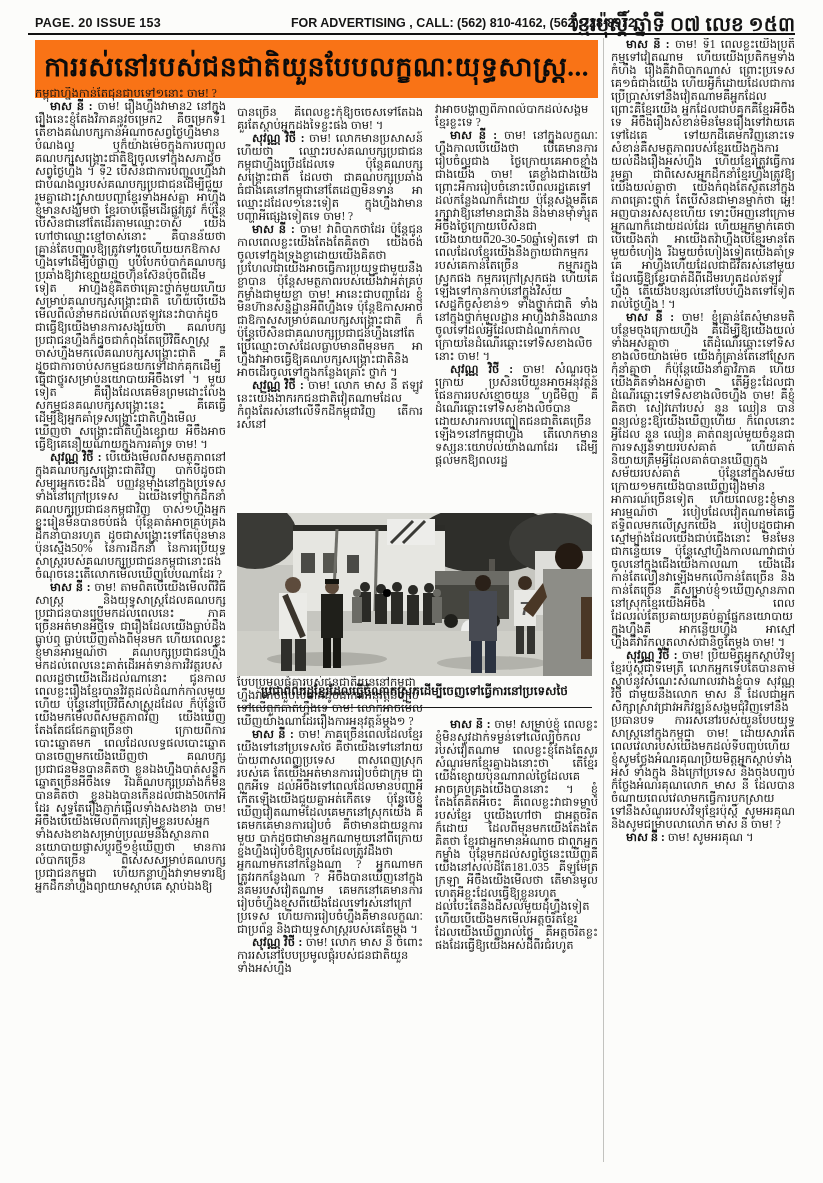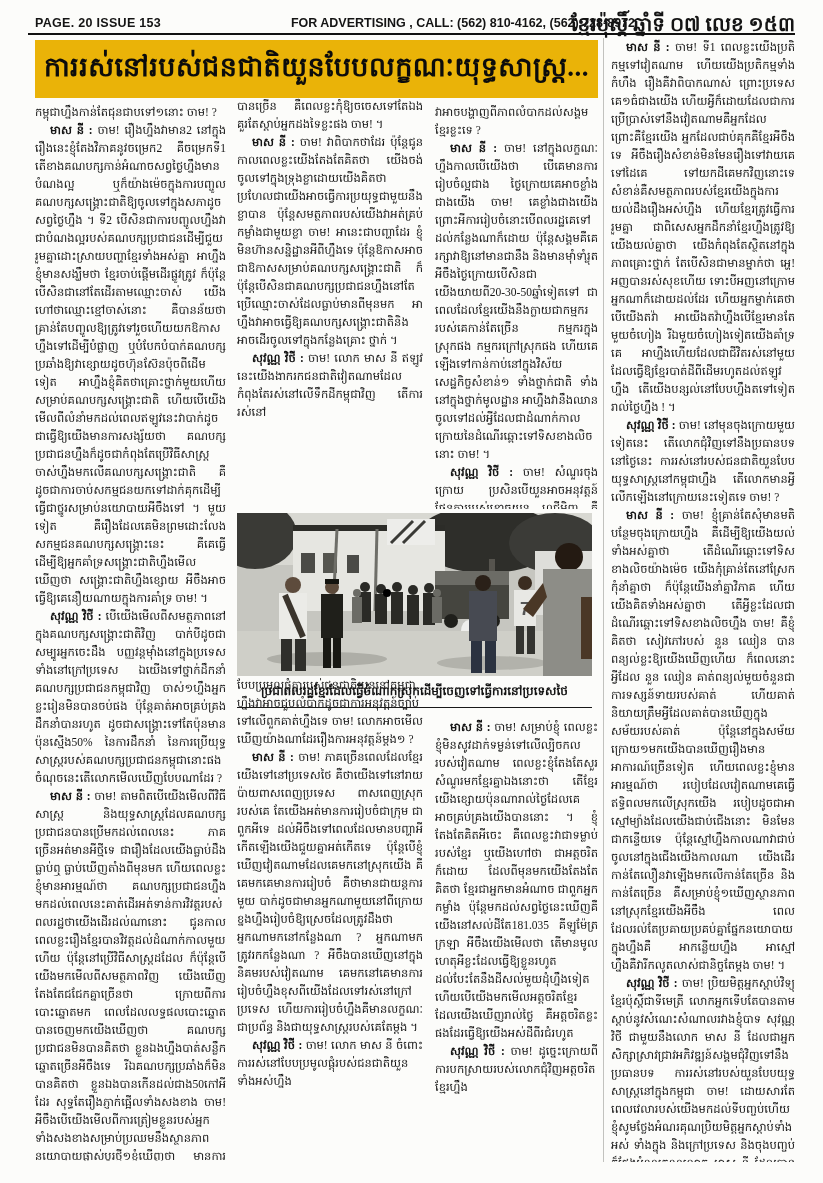--- a/index.html
+++ b/index.html
@@ -10,27 +10,27 @@
     font-family:"Liberation Serif", serif;
   }
   
   .masthead-left  { position:absolute; left:35px;  top:16px; font-family:"Liberation Sans",sans-serif; font-weight:bold; font-size:12.5px; letter-spacing:.3px; white-space:nowrap; }
   .masthead-center{ position:absolute; left:225px; top:16px; width:410px; text-align:right; font-family:"Liberation Sans",sans-serif; font-weight:bold; font-size:12.5px; white-space:nowrap; }
   .masthead-right { position:absolute; right:28px; top:11px; font-weight:bold; font-size:20px; white-space:nowrap; }
   .masthead-rule  { position:absolute; left:28px; top:33px; width:767px; height:2px; background:#111; }
   
   .headline-box {
     position:absolute; left:35px; top:40px; width:563px; height:58px;
-    background:#eab308; display:flex; align-items:center; justify-content:center; overflow:hidden;
+    background:#f97316; display:flex; align-items:center; justify-content:center; overflow:hidden;
   }
   .headline { font-size:27px; font-weight:bold; letter-spacing:.5px; color:#0c0c0c; white-space:nowrap; }
   
-  .col { position:absolute; font-size:11.5px; line-height:18px; text-align:justify; overflow:hidden; }
-  #col1       { left:35px;  top:103px; width:191px; height:1058px; }
-  #col2-top   { left:237px; top:97px; width:186px; height:406px; }
+  .col { position:absolute; font-size:11.5px; line-height:13px; text-align:justify; overflow:hidden; }
+  #col1       { left:35px;  top:87px; width:191px; height:1058px; }
+  #col2-top   { left:237px; top:106px; width:186px; height:406px; }
   #col3-top   { left:435px; top:103px; width:163px; height:406px; }
   #col2-bottom{ left:237px; top:676px; width:186px; height:443px; }
   #col3-bottom{ left:435px; top:718px; width:163px; height:443px; }
   #col4       { left:611px; top:38px;  width:184px; height:1124px; }
   .para { margin:0; }
   .para.qa { text-indent:15px; }
   .para b { font-weight:bold; }
   .v-divider { position:absolute; left:603px; top:38px; width:1px; height:1124px; background:#c2c2be; }
   
   .photo-block { position:absolute; left:237px; top:513px; width:355px; }
@@ -53,20 +53,21 @@
   </div>
 
   <div class="col" id="col1">
       <p class="para cont">កម្ពុជាហ្នឹងកាន់តែជុនជាបទៅ១នោះ ចាម! ?</p>
       <p class="para qa"><b>មាស នី : </b>ចាម! រឿងហ្នឹងវាមាន2 នៅក្នុងរឿងនេះខ្ញុំតែងវិភាគនូវចម្រេក2 គឺចម្រេកទី1 តើខាងគណបក្សកាន់អំណាចសព្វថ្ងៃហ្នឹងមានបំណងល្អ ឬក៏យ៉ាងម៉េចក្នុងការបញ្ចូលគណបក្សសង្គ្រោះជាតិឱ្យចូលទៅក្នុងសភាដូចសព្វថ្ងៃហ្នឹង ។ ទី2 បើសិនជាការបញ្ចូលហ្នឹងវាជាបំណងល្អរបស់គណបក្សប្រជាជនដើម្បីជួយរួមគ្នាដោះស្រាយបញ្ហាខ្មែរទាំងអស់គ្នា អាហ្នឹងខ្ញុំមានសង្ឃឹមថា ខ្មែរចាប់ផ្ដើមដើរផ្លូវត្រូវ ក៏ប៉ុន្តែបើសិនជានៅតែដើរតាមឈ្មោះចាស់ យើងហៅថាឈ្មោះខ្មៅចាស់នោះ គឺបានន័យថា គ្រាន់តែបញ្ចូលឱ្យត្រូវទៅរួចហើយយកឱកាសហ្នឹងទៅដើម្បីបំផ្លាញ ឬបំបែកបំបាក់គណបក្សប្រឆាំងឱ្យវាខ្សោយដូចហ៊ុនស៊ែនប៉ុចពីដើមទៀត អាហ្នឹងខ្ញុំគិតថាគ្រោះថ្នាក់មួយហើយសម្រាប់គណបក្សសង្គ្រោះជាតិ ហើយបើយើងមើលពីលំនាំមកដល់ពេលឥឡូវនេះវាបាក់ដូចជាធ្វើឱ្យយើងមានការសង្ស័យថា គណបក្សប្រជាជនហ្នឹងក៏ដូចជាកំពុងតែប្រើវិធីសាស្ត្រចាស់ហ្នឹងមកលើគណបក្សសង្គ្រោះជាតិ គឺដូចជាការចាប់សកម្មជនយកទៅដាក់គុកដើម្បីធ្វើជាថ្នូរសម្រាប់នយោបាយអីចឹងទៅ ។ មួយទៀត គឺរឿងដែលគេមិនព្រមដោះលែងសកម្មជនគណបក្សសង្គ្រោះនេះ គឺគេធ្វើដើម្បីឱ្យអ្នកគាំទ្រសង្គ្រោះជាតិហ្នឹងមើលឃើញថា សង្គ្រោះជាតិហ្នឹងខ្សោយ អីចឹងអាចធ្វើឱ្យគេនឿយណាយក្នុងការគាំទ្រ ចាម! ។</p>
       <p class="para qa"><b>សុវណ្ណ វិថី : </b>បើយើងមើលពីសមត្ថភាពនៅក្នុងគណបក្សសង្គ្រោះជាតិវិញ បាក់បីដូចជាសម្បូរអ្នកចេះដឹង បញ្ញវន្តម៉ាំងនៅក្នុងប្រទេស ទាំងនៅក្រៅប្រទេស ឯយើងទៅថ្នាក់ដឹកនាំគណបក្សប្រជាជនកម្ពុជាវិញ ចាស់១ហ្នឹងអ្នកខ្លះរៀនមិនបានចប់ផង ប៉ុន្តែគាត់អាចគ្រប់គ្រងដឹកនាំបានរហូត ដូចជាសង្គ្រោះទៅតែប៉ុនមានប៉ុនស្មើង50% នៃការដឹកនាំ នៃការប្រើយុទ្ធសាស្ត្ររបស់គណបក្សប្រជាជនកម្ពុជានោះផង ចំណុចនេះតើលោកមើលឃើញបែបណាដែរ ?</p>
       <p class="para qa"><b>មាស នី : </b>ចាម! តាមពិតបើយើងមើលពីវិធីសាស្ត្រ និងយុទ្ធសាស្ត្រដែលគណបក្សប្រជាជនបានប្រើមកដល់ពេលនេះ ភាគច្រើនអត់មានអីថ្មីទេ ជារឿងដែលយើងធ្លាប់ដឹង ធ្លាប់ឮ ធ្លាប់ឃើញតាំងពីមុនមក ហើយពេលខ្លះខ្ញុំមានអារម្មណ៍ថា គណបក្សប្រជាជនហ្នឹងមកដល់ពេលនេះគាត់ដើរអត់ទាន់ការវិវត្តរបស់ពលរដ្ឋថាយើងដើរដល់ណានោះ ជូនកាលពេលខ្លះរឿងខ្មែរបានវិវត្តដល់ដំណាក់កាលមួយហើយ ប៉ុន្តែនៅប្រើវិធីសាស្ត្រដដែល ក៏ប៉ុន្តែបើយើងមកមើលពីសមត្ថភាពវិញ យើងឃើញតែងតែជជែកគ្នាច្រើនថា ក្រោយពីការបោះឆ្នោតមក ពេលដែលលទ្ធផលបោះឆ្នោតបានចេញមកយើងឃើញថា គណបក្សប្រជាជនមិនបានគិតថា ខ្លួនឯងហ្នឹងបាត់សន្លឹកឆ្នោតច្រើនអីចឹងទេ រីឯគណបក្សប្រឆាំងក៏មិនបានគិតថា ខ្លួនឯងបានកើនដល់ជាង50កៅអីដែរ សុទ្ធតែរឿងភ្ញាក់ផ្អើលទាំងសងខាង ចាម! អីចឹងបើយើងមើលពីការត្រៀមខ្លួនរបស់អ្នកទាំងសងខាងសម្រាប់ប្រឈមនឹងស្ថានភាពនយោបាយផ្លាស់ប្ដូរថ្មី១ខ្ញុំឃើញថា មានការលំបាកច្រើន ពិសេសសម្រាប់គណបក្សប្រជាជនកម្ពុជា ហើយកន្លាហ្នឹងវាទាមទារឱ្យអ្នកដឹកនាំហ្នឹងព្យាយាមស្ដាប់គេ ស្ដាប់ឯងឱ្យ</p>
     </div>
   <div class="col" id="col2-top">
       <p class="para cont">បានច្រើន គឺពេលខ្លះកុំឱ្យចចេសទៅតែឯងគួរតែស្ដាប់អ្នកដងទៃខ្លះផង ចាម! ។</p>
+      <p class="para qa"><b>សុវណ្ណ វិថី : </b>ចាម! លោកមានប្រសាសន៍ហើយថា ឈ្មោះរបស់គណបក្សប្រជាជនកម្ពុជាហ្នឹងប្រើដដែលទេ ប៉ុន្តែគណបក្សសង្គ្រោះជាតិ ដែលថា ជាគណបក្សប្រឆាំងធំជាងគេនៅកម្ពុជានៅតែដេញមិនទាន់ អាឈ្មោះដដែល១នេះទៀត ក្នុងហ្នឹងវាមានបញ្ហាអីផ្សេងទៀតទេ ចាម! ?</p>
       <p class="para qa"><b>មាស នី : </b>ចាម! វាពិបាកថាដែរ ប៉ុន្តែជូនកាលពេលខ្លះយើងតែងតែគិតថា យើងចង់ចូលទៅក្នុងទ្រុងខ្លាដោយយើងគិតថា ប្រហែលជាយើងអាចធ្វើការប្រយុទ្ធជាមួយនឹងខ្លាបាន ប៉ុន្តែសមត្ថភាពរបស់យើងវាអត់គ្រប់កម្លាំងជាមួយខ្លា ចាម! អានេះជាបញ្ហាដែរ ខ្ញុំមិនហ៊ានសន្និដ្ឋានអីពីហ្នឹងទេ ប៉ុន្តែឱកាសអាចជាឱកាសសម្រាប់គណបក្សសង្គ្រោះជាតិ ក៏ប៉ុន្តែបើសិនជាគណបក្សប្រជាជនហ្នឹងនៅតែប្រើឈ្មោះចាស់ដែលធ្លាប់មានពីមុនមក អាហ្នឹងវាអាចធ្វើឱ្យគណបក្សសង្គ្រោះជាតិនិងអាចដើរចូលទៅក្នុងកន្លែងគ្រោះ ថ្នាក់ ។</p>
       <p class="para qa"><b>សុវណ្ណ វិថី : </b>ចាម! លោក មាស នី ឥឡូវនេះយើងងាករកជនជាតិវៀតណាមដែលកំពុងតែរស់នៅលើទឹកដីកម្ពុជាវិញ តើការរស់នៅ</p>
     </div>
   <div class="col" id="col3-top">
       <p class="para cont">វាអាចបង្ហាញពីភាពលំបាកដល់សង្គមខ្មែរខ្លះទេ ?</p>
       <p class="para qa"><b>មាស នី : </b>ចាម! នៅក្នុងលក្ខណៈហ្នឹងកាលបើយើងថា បើគេមានការរៀបចំល្អជាង ថ្ងៃក្រោយគេអាចខ្លាំងជាងយើង ចាម! គេខ្លាំងជាងយើង ព្រោះអីការរៀបចំនោះបើពលរដ្ឋគេទៅដល់កន្លែងណាក៏ដោយ ប៉ុន្តែសង្គមគឺគេរក្សាវាឱ្យនៅមានជានឹង និងមានម៉ាំទាំរ្លុត អីចឹងថ្ងៃក្រោយបើសិនជាយើងយាយពី20-30-50ឆ្នាំទៀតទៅ ជាពេលដែលខ្មែរយើងនឹងក្លាយជាកម្មកររបស់គេកាន់តែច្រើន កម្មករក្នុងស្រុកផង កម្មករក្រៅស្រុកផង ហើយគេឡើងទៅកាន់កាប់នៅក្នុងវិស័យសេដ្ឋកិច្ចសំខាន់១ ទាំងថ្នាក់ជាតិ ទាំងនៅក្នុងថ្នាក់មូលដ្ឋាន អាហ្នឹងវានឹងឈានចូលទៅដល់អ្វីដែលជាដំណាក់កាលក្រោយនៃដំណើរឆ្ពោះទៅទិសខាងលិចនោះ ចាម! ។</p>
       <p class="para qa"><b>សុវណ្ណ វិថី : </b>ចាម! សំណួរចុងក្រោយ ប្រសិនបើយួនអាចអនុវត្តន៍ផែនការរបស់ខ្មោចយួន ហូជីមិញ គឺដំណើរឆ្ពោះទៅទិសខាងលិចបាន ដោយសារការបញ្ចៀតជនជាតិគេច្រើនឡើង១នៅកម្ពុជាហ្នឹង តើលោកមានទស្សនៈយោបល់យ៉ាងណាដែរ ដើម្បីផ្ដល់មកឱ្យពលរដ្ឋ</p>
     </div>
 
   <figure class="photo-block">
@@ -158,24 +159,22 @@
     <div class="caption-rule"></div>
   </figure>
 
   <div class="col" id="col2-bottom">
       <p class="para cont">បែបប្រមូលផ្ដុំគ្នារបស់ជនជាតិយួននៅកម្ពុជាហ្នឹងវាអាចជួបលំបាកដូចជាការអនុវត្តន៍ច្បាប់ទៅលើពួកគាត់ហ្នឹងទេ ចាម! លោកអាចមើលឃើញយ៉ាងណាដែររឿងការអនុវត្តន៍ម្ដង១ ?</p>
       <p class="para qa"><b>មាស នី : </b>ចាម! ភាគច្រើនពេលដែលខ្មែរយើងទៅនៅប្រទេសថៃ គឺថាយើងទៅនៅរាយប៉ាយពាសពេញប្រទេស ពាសពេញស្រុករបស់គេ តែយើងអត់មានការរៀបចំជាក្រុម ជាពួកអីទេ ដល់អីចឹងទៅពេលដែលមានបញ្ហាអីកើតឡើងយើងជួយគ្នាអត់កើតទេ ប៉ុន្តែបើខ្ញុំឃើញវៀតណាមដែលគេមកនៅស្រុកយើង គឺគេមកគេមានការរៀបចំ គឺថាមានជាយន្តការមួយ បាក់ដូចជាមានអ្នកណាមួយនៅពីក្រោយខ្នងហ្នឹងរៀបចំឱ្យស្រេចដែលត្រូវដឹងថា អ្នកណាមកនៅកន្លែងណា ? អ្នកណាមកត្រូវរកកន្លែងណា ? អីចឹងបានឃើញនៅក្នុងនិគមរបស់វៀតណាម គេមកនៅគេមានការរៀបចំហ្នឹងខុសពីយើងដែលទៅរស់នៅក្រៅប្រទេស ហើយការរៀបចំហ្នឹងគឺមានលក្ខណៈជាប្រព័ន្ធ និងជាយុទ្ធសាស្ត្ររបស់គេតែម្ដង ។</p>
       <p class="para qa"><b>សុវណ្ណ វិថី : </b>ចាម! លោក មាស នី ចំពោះការរស់នៅបែបប្រមូលផ្ដុំរបស់ជនជាតិយួនទាំងអស់ហ្នឹង</p>
     </div>
   <div class="col" id="col3-bottom">
       <p class="para qa"><b>មាស នី : </b>ចាម! សម្រាប់ខ្ញុំ ពេលខ្លះខ្ញុំមិនសូវដាក់ទម្ងន់ទៅលើល្បិចកលរបស់វៀតណាម ពេលខ្លះខ្ញុំតែងតែសួរសំណួរមកខ្មែរគ្នាឯងនោះថា តើខ្មែរយើងខ្សោយប៉ុនណារាល់ថ្ងៃដែលគេអាចគ្រប់គ្រងយើងបាននោះ ។ ខ្ញុំតែងតែគិតអីចេះ គឺពេលខ្លះវាជាទម្លាប់របស់ខ្មែរ ឬយើងហៅថា ជាអត្តចរិតក៏ដោយ ដែលពីមុនមកយើងតែងតែគិតថា ខ្មែរជាអ្នកមានអំណាច ជាពួកអ្នកកម្លាំង ប៉ុន្តែមកដល់សព្វថ្ងៃនេះឃើញគឺយើងនៅសល់ដីតែ181.035 គីឡូម៉ែត្រក្រឡា អីចឹងយើងមើលថា តើមានមូលហេតុអីខ្លះដែលធ្វើឱ្យខ្លួនរហូតដល់បែះតែនឹងដីសល់មួយដុំហ្នឹងទៀត ហើយបើយើងមកមើលអត្តចរិតខ្មែរដែលយើងឃើញរាល់ថ្ងៃ គឺអត្តចរិតខ្លះផងដែរធ្វើឱ្យយើងអស់ដីពីរជំរហូត</p>
-      <p class="para qa"><b>សុវណ្ណ វិថី : </b>ចាម! ដូច្នេះក្រោយពីការបកស្រាយរបស់លោកជុំវិញអត្តចរិតខ្មែរហ្នឹង</p>
     </div>
   <div class="col" id="col4">
       <p class="para qa"><b>មាស នី : </b>ចាម! ទី1 ពេលខ្លះយើងប្រតិកម្មទៅវៀតណាម ហើយយើងប្រតិកម្មទាំងកំហឹង រឿងគឺវាពិបាកណាស់ ព្រោះប្រទេសគេ១ធំជាងយើង ហើយអ្វីក៏ដោយដែលជាការប្រើប្រាស់ទៅនឹងវៀតណាមគឺអ្នកដែលព្រោះគឺខ្មែរយើង អ្នកដែលជាប់គុកគឺខ្មែរអីចឹងទេ អីចឹងរឿងសំខាន់មិនមែនរឿងទៅវាយគេ ទៅដៃគេ ទៅយកដីគេមកវិញនោះទេ សំខាន់គឺសមត្ថភាពរបស់ខ្មែរយើងក្នុងការយល់ដឹងរឿងអស់ហ្នឹង ហើយខ្មែរត្រូវធ្វើការរួមគ្នា ជាពិសេសអ្នកដឹកនាំខ្មែរហ្នឹងត្រូវឱ្យយើងយល់គ្នាថា យើងកំពុងតែស្ថិតនៅក្នុងភាពគ្រោះថ្នាក់ តែបើសិនជាមានម្នាក់ថា អ្ហេ! អញបានរស់សុខហើយ ទោះបីអញនៅក្រោមអ្នកណាក៏ដោយដល់ដែរ ហើយអ្នកម្នាក់គេថា បើយើងតវ៉ា អាយើងតវ៉ាហ្នឹងបើខ្មែរមានតែមួយចំហៀង រីឯមួយចំហៀងទៀតយើងគាំទ្រគេ អាហ្នឹងហើយដែលជាជីវិតរស់នៅមួយដែលធ្វើឱ្យខ្មែរបាត់ដីពីដើមរហូតដល់ឥឡូវហ្នឹង តើយើងបន្សល់នៅបែបហ្នឹងតទៅទៀតរាល់ថ្ងៃហ្នឹង ! ។</p>
-      <p class="para qa"><b>សុវណ្ណ វិថី : </b>ចាម! នៅមុនចុងក្រោយមួយទៀតនេះ តើលោកជុំវិញទៅនឹងប្រធានបទនៅថ្ងៃនេះ ការរស់នៅរបស់ជនជាតិយួនបែបយុទ្ធសាស្ត្រនៅកម្ពុជាហ្នឹង តើលោកមានអ្វីលើកឡើងនៅក្រោយនេះទៀតទេ ចាម! ?</p>
       <p class="para qa"><b>មាស នី : </b>ចាម! ខ្ញុំគ្រាន់តែសុំមានមតិបន្ថែមចុងក្រោយហ្នឹង គឺដើម្បីឱ្យយើងយល់ទាំងអស់គ្នាថា តើដំណើរឆ្ពោះទៅទិសខាងលិចយ៉ាងម៉េច យើងកុំគ្រាន់តែនៅស្រែក កុំនាំគ្នាថា ក៏ប៉ុន្តែយើងនាំគ្នាវិភាគ ហើយយើងគិតទាំងអស់គ្នាថា តើអ្វីខ្លះដែលជាដំណើរឆ្ពោះទៅទិសខាងលិចហ្នឹង ចាម! គឺខ្ញុំគិតថា សៀវភៅរបស់ នួន ឈៀន បានពន្យល់ខ្លះឱ្យយើងឃើញហើយ ក៏ពេលនោះអ្វីដែល នួន ឈៀន គាត់ពន្យល់មួយចំនួនជាការទស្សន៍ទាយរបស់គាត់ ហើយគាត់និយាយត្រឹមអ្វីដែលគាត់បានឃើញក្នុងសម័យរបស់គាត់ ប៉ុន្តែនៅក្នុងសម័យក្រោយ១មកយើងបានឃើញរឿងមានអាការណ៍ច្រើនទៀត ហើយពេលខ្លះខ្ញុំមានអារម្មណ៍ថា របៀបដែលវៀតណាមគេធ្វើឥទ្ធិពលមកលើស្រុកយើង របៀបដូចជាអាស្មៅម្យ៉ាងដែលយើងជាប់ជើងនោះ មិនមែនជាកន្ទើយទេ ប៉ុន្តែស្មៅហ្នឹងកាលណាវាជាប់ចូលនៅក្នុងជើងយើងកាលណា យើងដើរកាន់តែលឿនវាឡើងមកលើកាន់តែច្រើន និងកាន់តែច្រើន គឺសម្រាប់ខ្ញុំ១ឃើញស្ថានភាពនៅស្រុកខ្មែរយើងអីចឹង ពេលដែលរល់តែប្រគាយប្រគប់គ្នាផ្នែកនយោបាយក្នុងហ្នឹងគឺ អាកន្លើយហ្នឹង អាស្មៅហ្នឹងគឺវារីកលូតលាស់ជានិច្ចតែម្ដង ចាម! ។</p>
       <p class="para qa"><b>សុវណ្ណ វិថី : </b>ចាម! ប្រិយមិត្តអ្នកស្ដាប់វិទ្យុខ្មែរប៉ុស្ដិ៍ជាទីមេត្រី លោកអ្នកទើបតែបានតាមស្ដាប់នូវសំណេះសំណាលរវាងខ្ញុំបាទ សុវណ្ណ វិថី ជាមួយនឹងលោក មាស នី ដែលជាអ្នកសិក្សាស្រាវជ្រាវអភិវឌ្ឍន៍សង្គមជុំវិញទៅនឹងប្រធានបទ ការរស់នៅរបស់យួនបែបយុទ្ធសាស្ត្រនៅក្នុងកម្ពុជា ចាម! ដោយសារតែពេលវេលារបស់យើងមកដល់ទីបញ្ចប់ហើយ ខ្ញុំសូមថ្លែងអំណរគុណប្រិយមិត្តអ្នកស្ដាប់ទាំងអស់ ទាំងក្នុង និងក្រៅប្រទេស និងចុងបញ្ចប់ក៏ថ្លែងអំណរគុណលោក មាស នី ដែលបានចំណាយពេលវេលាមកធ្វើការបកស្រាយទៅនឹងសំណួររបស់វិទ្យុខ្មែរប៉ុស្ដិ៍ សូមអរគុណ និងសូមជម្រាបលាលោក មាស នី ចាម! ?</p>
       <p class="para qa"><b>មាស នី : </b>ចាម! សូមអរគុណ ។</p>
     </div>
 
   <div class="v-divider"></div>
 </div>
 
 </body></html>

